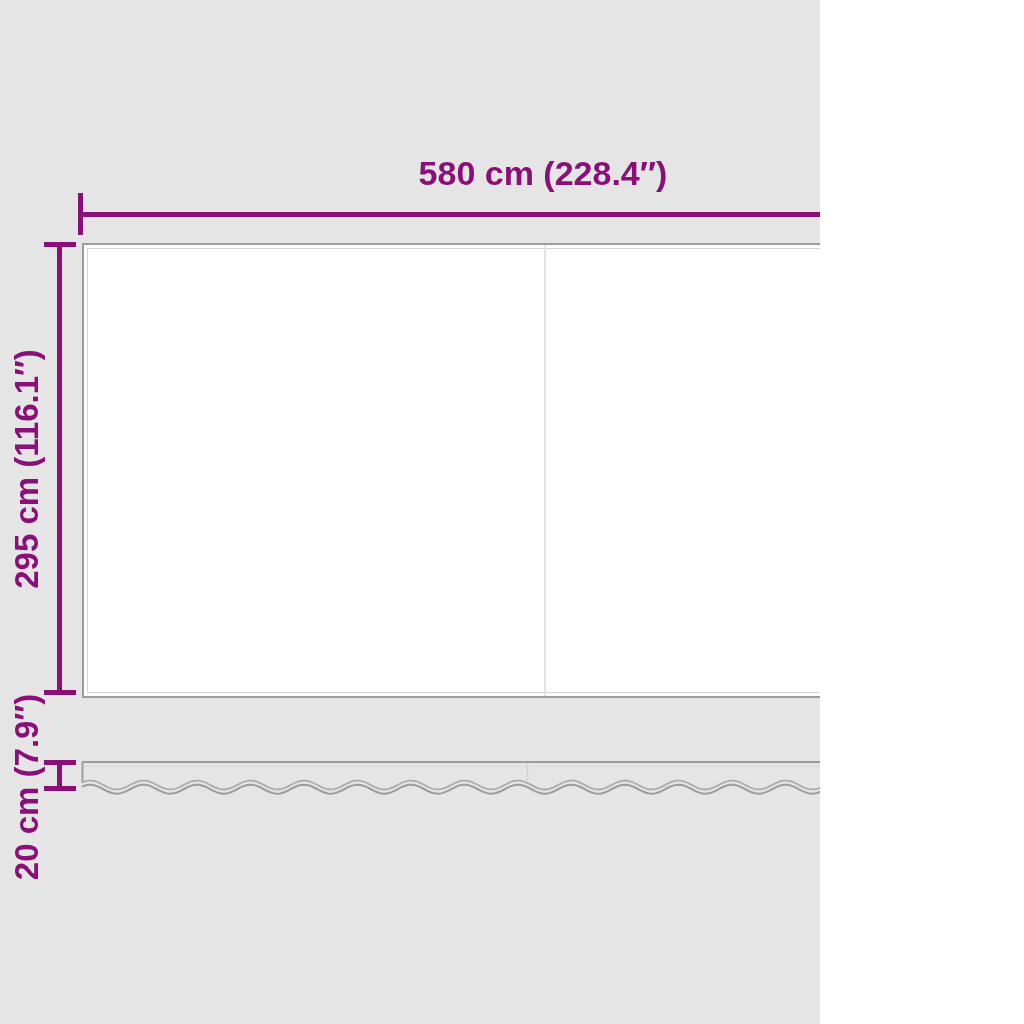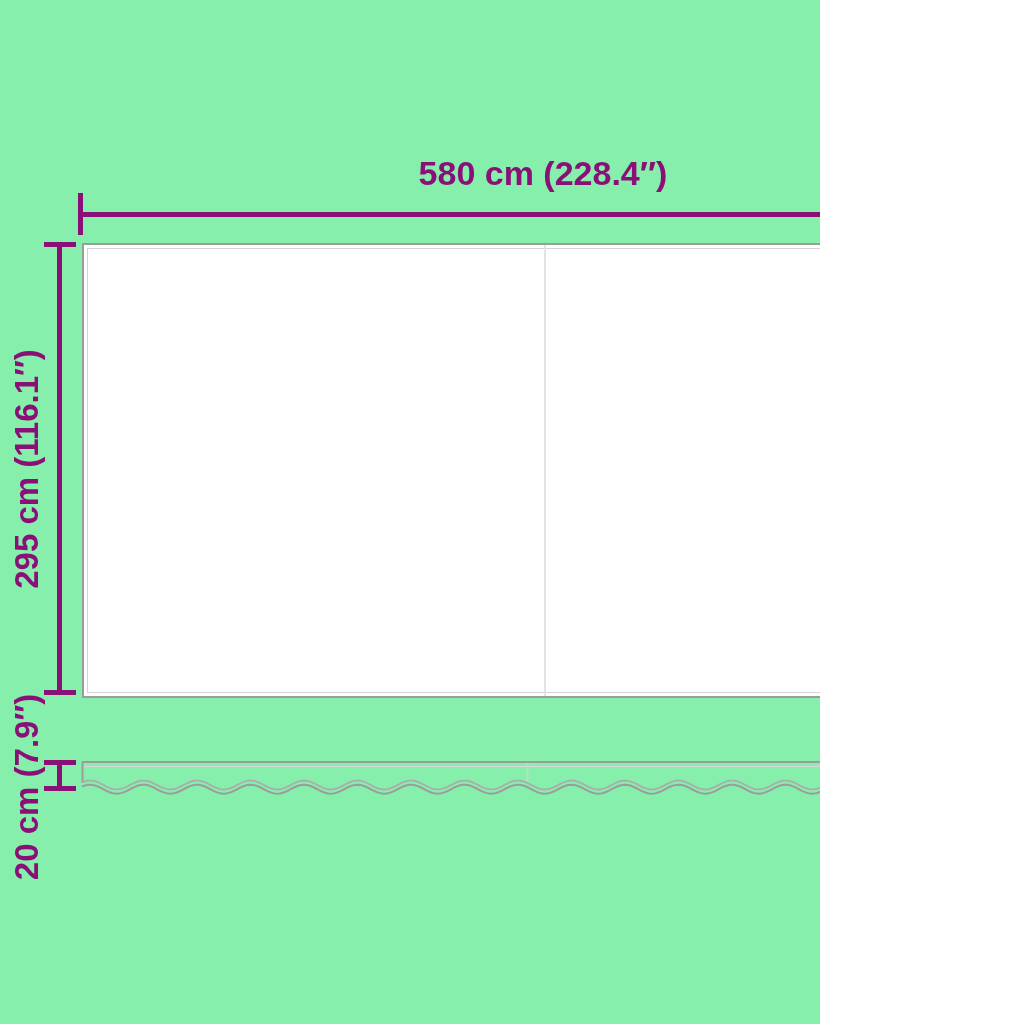--- a/index.html
+++ b/index.html
@@ -4,21 +4,21 @@
 <style>
   html, body {
     margin: 0;
     padding: 0;
     background: #ffffff;
   }
   #canvas {
     position: relative;
     width: 820px;
     height: 1024px;
-    background: #86efac;
+    background: #e5e5e5;
     overflow: hidden;
     font-family: "Liberation Sans", "DejaVu Sans", sans-serif;
   }
 
   
   .dim-line, .dim-tick {
     position: absolute;
     background: #8A1078;
   }
   .dim-label {

